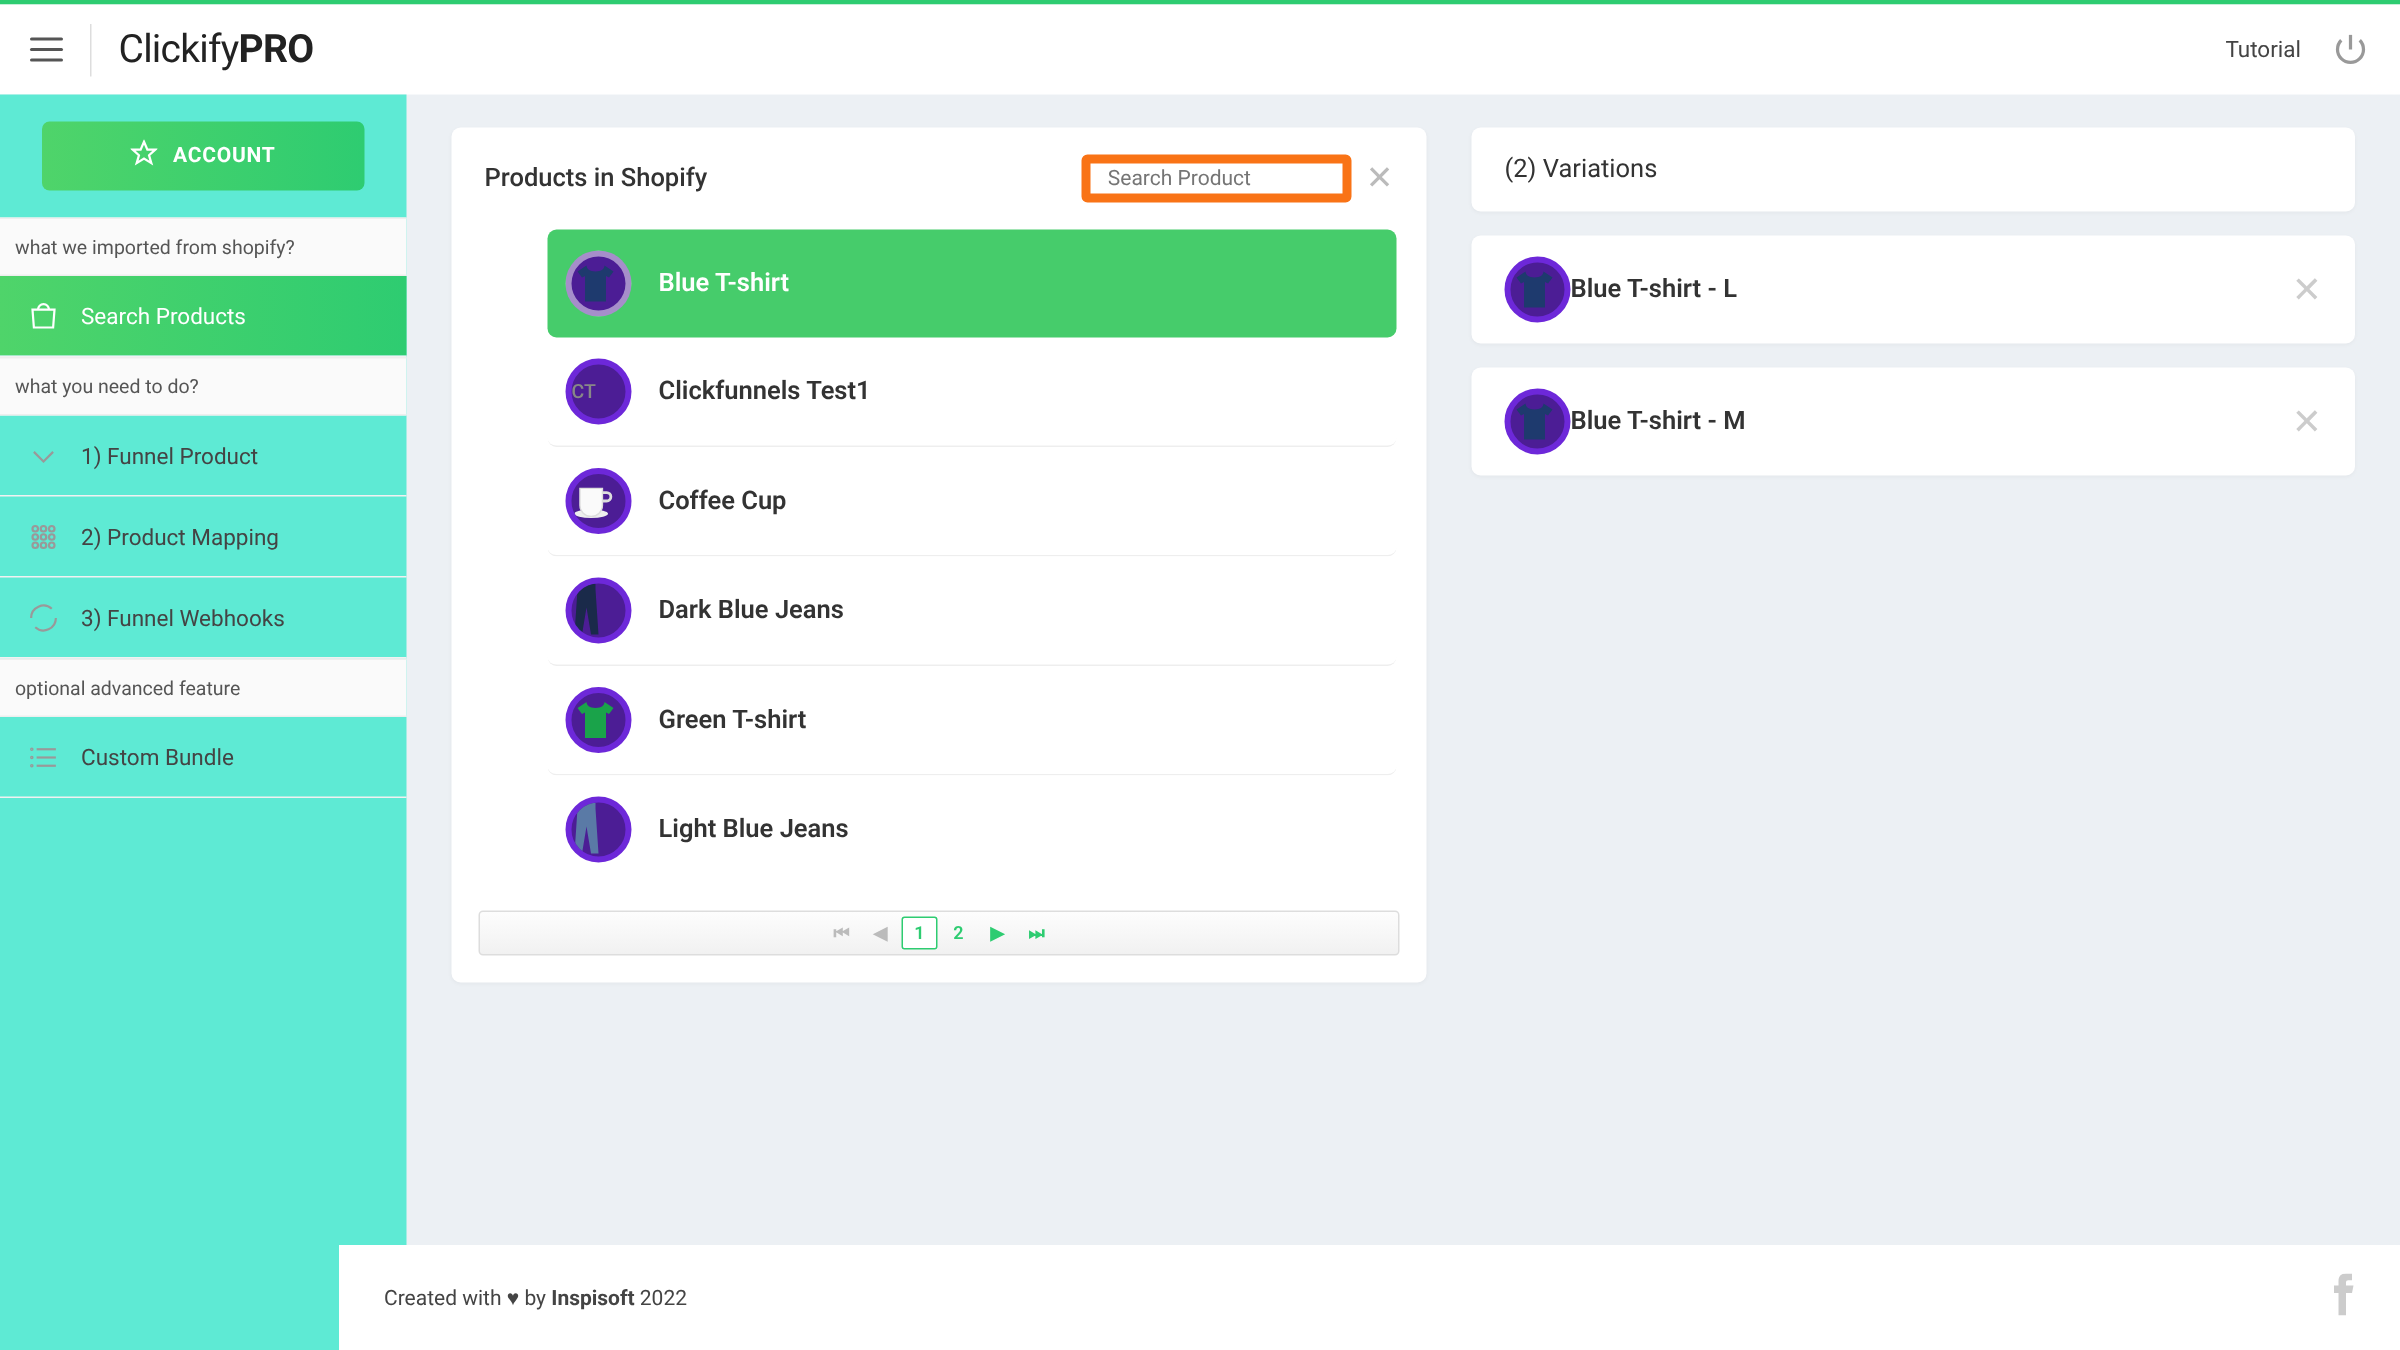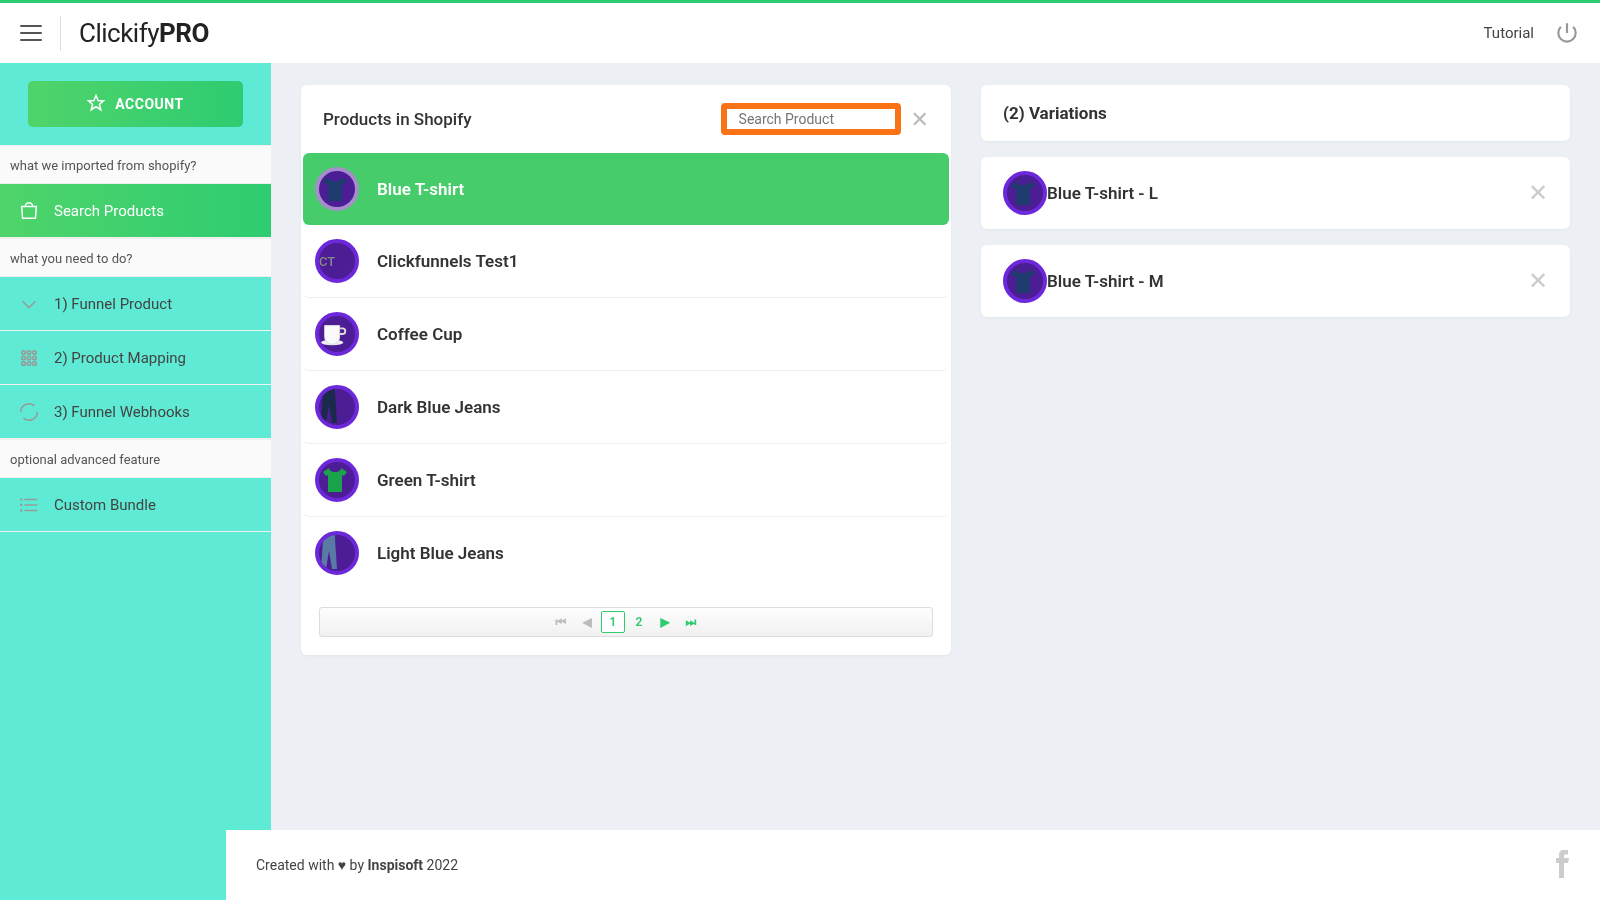--- a/index.html
+++ b/index.html
@@ -52,21 +52,21 @@
 .products-panel { width: 650px; }
 .panel-header { display: flex; align-items: center; justify-content: space-between; padding: 18px 22px; }
 .panel-title { font-size: 17px; color: #333; font-weight: 500; }
 .search-wrap { display: flex; align-items: center; gap: 10px; }
 .search-input {
   width: 180px; height: 32px; border: 6px solid #f97316; border-radius: 4px;
   padding: 0 12px; font-size: 14px; color: #888; outline: none;
 }
 .clear-search { font-size: 22px; color: #bbb; cursor: pointer; }
 
-.product-list { padding: 0 2px; }
+.product-list { padding: 0 20px; margin-left: 44px; }
 .product-row {
   display: flex; align-items: center; gap: 18px; padding: 14px 12px;
   border-bottom: 1px solid #eee; cursor: pointer; border-radius: 6px;
 }
 .product-row.selected { background: #46cc6b; color: #fff; border-bottom: none; }
 .product-row:last-child { border-bottom: none; }
 .product-avatar {
   width: 44px; height: 44px; border-radius: 50%; border: 4px solid #6d28d9;
   display: flex; align-items: center; justify-content: flex-start; background: #4c1d95;
   flex-shrink: 0; overflow: hidden;
@@ -85,21 +85,21 @@
   border: 1px solid #ddd; border-radius: 3px; display: flex; align-items: center; justify-content: center;
   gap: 2px;
 }
 .page-btn {
   width: 24px; height: 22px; display: flex; align-items: center; justify-content: center;
   font-size: 12px; cursor: pointer; color: #2ecc71; font-weight: 600;
   border: 1px solid transparent; border-radius: 2px;
 }
 .page-btn.active { border-color: #2ecc71; background: #fff; }
 .page-btn.disabled { color: #bbb; cursor: default; }
-.variations-title { padding: 18px 22px; font-size: 17px; font-weight: 700; color: #333; }
+.variations-title { padding: 18px 22px; font-size: 17px; font-weight: 400; color: #333; }
 .variation-card {
   margin: 16px 0 0 0; background: #fff; border-radius: 6px; height: 72px;
   display: flex; align-items: center; padding: 0 22px; 
   box-shadow: 0 1px 3px rgba(0,0,0,0.04);
 }
 .variation-name { font-size: 17px; font-weight: 600; color: #333; flex: 1; }
 .remove-variation { font-size: 24px; color: #ccc; cursor: pointer; }
 
 .footer {
   position: absolute; bottom: 0; left: 226px; right: 0; height: 70px;

